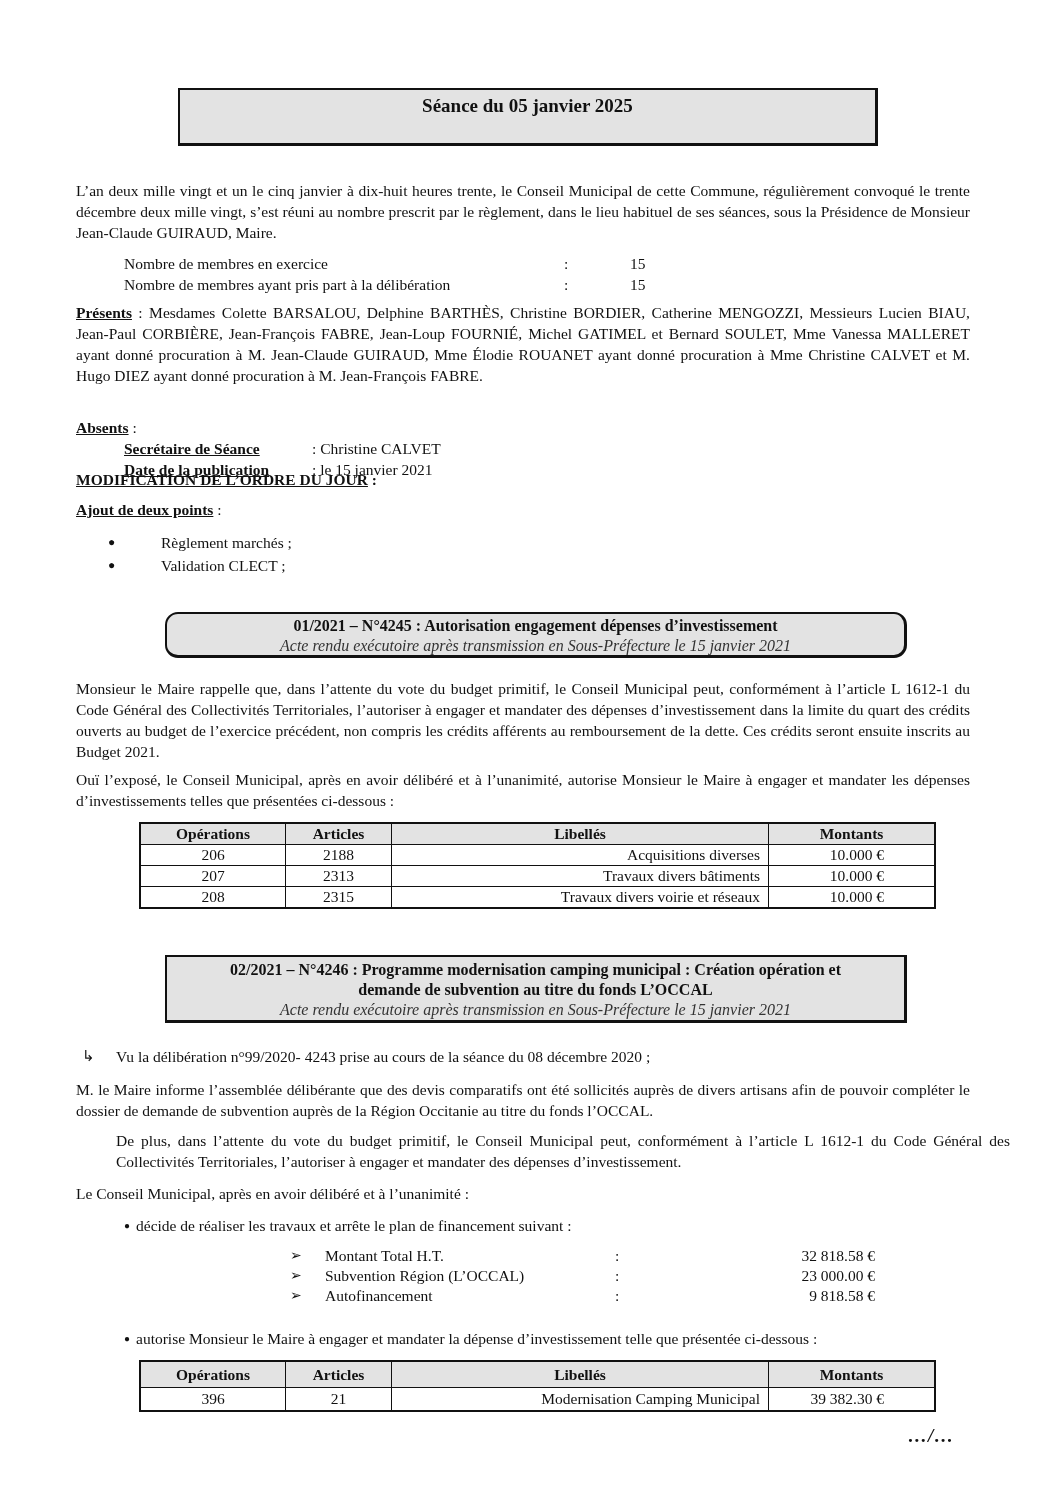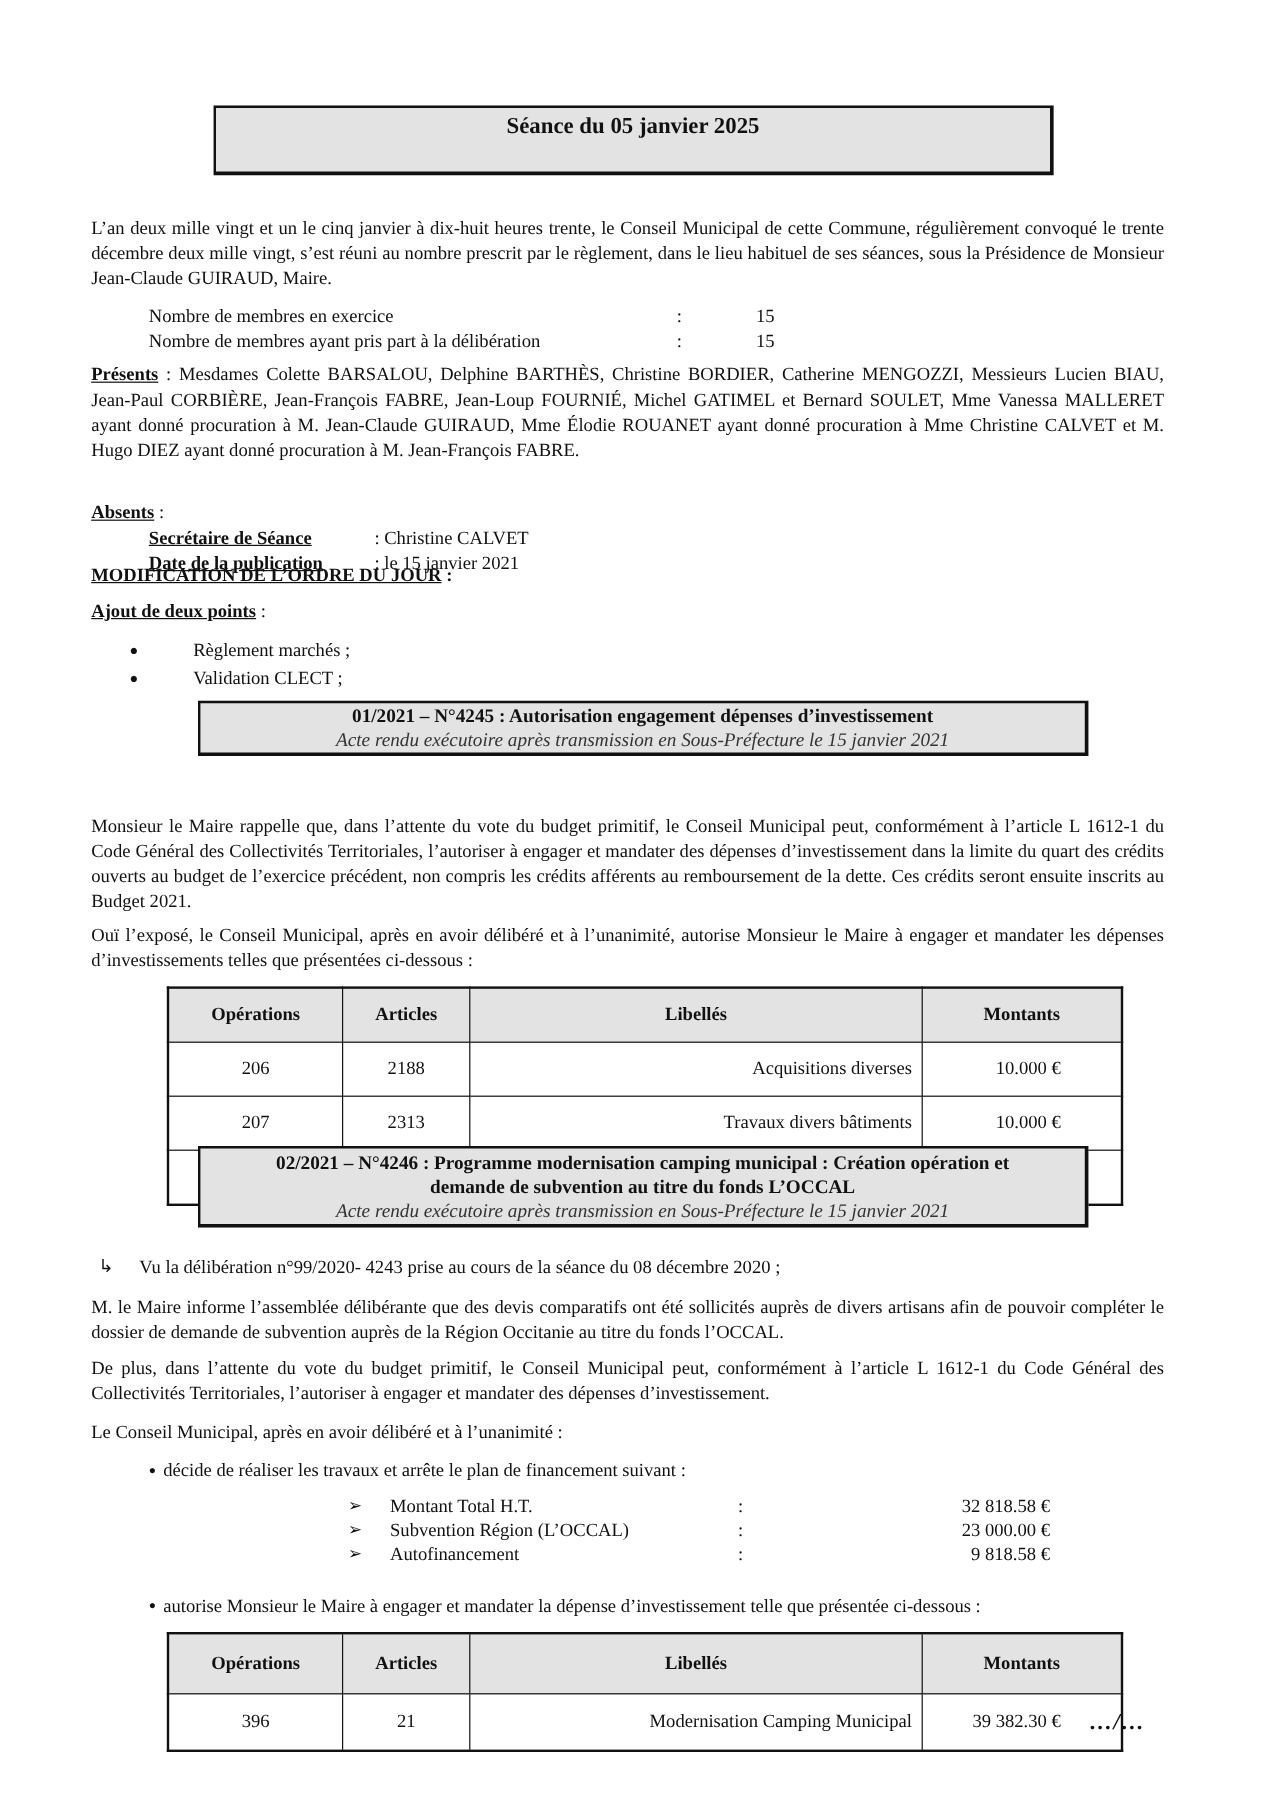--- a/index.html
+++ b/index.html
@@ -21,21 +21,21 @@
   .b { font-weight: bold; }
   .row2 { display: flex; line-height: 21px; margin-left: 48px; }
   .delib-box {
     left: 165px; width: 742px; background: #e3e3e3;
     border: 2px solid #111; border-right-width: 3px; border-bottom-width: 3px;
     box-sizing: border-box; text-align: center; line-height: 20px; font-size: 16px;
   }
   .delib-box .t { font-weight: bold; }
   .delib-box .s { font-style: italic; color: #333; }
   table.tbl { border-collapse: collapse; position: absolute; font-size: 15.5px; }
-  table.tbl th, table.tbl td { border: 1.5px solid #111; padding: 12px 8px; height: 20px; line-height: 20px; }
+  table.tbl th, table.tbl td { border: 1.5px solid #111; padding: 0 8px; height: 20px; line-height: 20px; }
   table.tbl th { background: #e3e3e3; font-weight: bold; text-align: center; }
   table.tbl td.c { text-align: center; }
   table.tbl td.l { text-align: right; }
   table.tbl td.r { text-align: right; padding-right: 50px; }
   table.tbl { border: 2px solid #111; }
   .bullet-list { left: 108px; line-height: 23px; }
   .bullet-list .bi { display: flex; }
   .dot { width: 53px; font-size: 12px; }
   .fin { left: 290px; line-height: 20px; }
   .fin .fr { display: flex; }
@@ -96,21 +96,21 @@
     <div class="bi">
         <span class="dot">●</span>
         <span>Règlement marchés ;</span>
       </div>
     <div class="bi">
         <span class="dot">●</span>
         <span>Validation CLECT ;</span>
       </div>
   </div>
 
-  <div class="abs delib-box" style="top:584px; height:46px; padding-top:2px;">
+  <div class="abs delib-box" style="top:612px; height:46px; padding-top:2px;border-radius:13px;">
     <div class="t">01/2021 – N°4245 : Autorisation engagement dépenses d’investissement</div>
     <div class="s">Acte rendu exécutoire après transmission en Sous-Préfecture le 15 janvier 2021</div>
   </div>
 
   <div class="abs para" style="top:678px;">Monsieur le Maire rappelle que, dans l’attente du vote du budget primitif, le Conseil Municipal peut, conformément à l’article L 1612-1 du Code Général des Collectivités Territoriales, l’autoriser à engager et mandater des dépenses d’investissement dans la limite du quart des crédits ouverts au budget de l’exercice  précédent, non compris les crédits afférents au remboursement de la dette. Ces crédits seront ensuite inscrits au Budget 2021.</div>
   <div class="abs para last-left" style="top:769px;">Ouï l’exposé, le Conseil Municipal, après en avoir délibéré et à l’unanimité, autorise Monsieur le Maire à engager et mandater les dépenses d’investissements telles que présentées ci-dessous :</div>
 
   <table class="tbl" style="left:139px; top:822px; width:797px;">
     <thead>
       <tr>
@@ -147,21 +147,21 @@
     <div class="t">demande de subvention au titre du fonds L’OCCAL</div>
     <div class="s">Acte rendu exécutoire après transmission en Sous-Préfecture le 15 janvier 2021</div>
   </div>
 
   <div class="abs" style="left:82px; top:1046px; line-height:21px; display:flex;">
     <span style="width:34px; font-size:15px;">↳</span>
     <span>Vu la délibération n°99/2020- 4243 prise au cours de la séance du 08 décembre 2020 ;</span>
   </div>
 
   <div class="abs para last-left" style="top:1079px;">M. le Maire informe l’assemblée délibérante que des devis comparatifs ont été sollicités auprès de divers artisans afin de pouvoir compléter le dossier de demande de subvention auprès de la Région Occitanie au titre du fonds l’OCCAL.</div>
-  <div class="abs para last-left" style="top:1130px;">De plus, dans l’attente du vote du budget primitif, le Conseil Municipal peut, conformément à  l’article L 1612-1 du Code Général des Collectivités Territoriales, l’autoriser à engager et mandater des dépenses d’investissement.</div>
+  <div class="abs para last-left" style="top:1130px;margin-left:40px;">De plus, dans l’attente du vote du budget primitif, le Conseil Municipal peut, conformément à  l’article L 1612-1 du Code Général des Collectivités Territoriales, l’autoriser à engager et mandater des dépenses d’investissement.</div>
   <div class="abs" style="left:76px; top:1183px; line-height:21px;">Le Conseil Municipal, après en avoir délibéré et à l’unanimité :</div>
 
   <div class="abs" style="left:124px; top:1215px; line-height:21px; display:flex;">
     <span style="width:12px; font-size:10px;">●</span>
     <span>décide de réaliser les travaux et arrête le plan de financement suivant :</span>
   </div>
 
   <div class="abs fin" style="top:1246px;">
     <div class="fr">
       <span class="arrow">➢</span>

